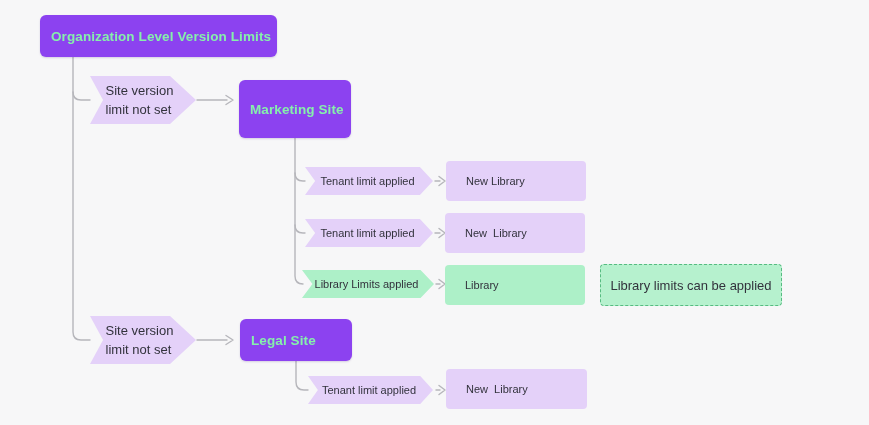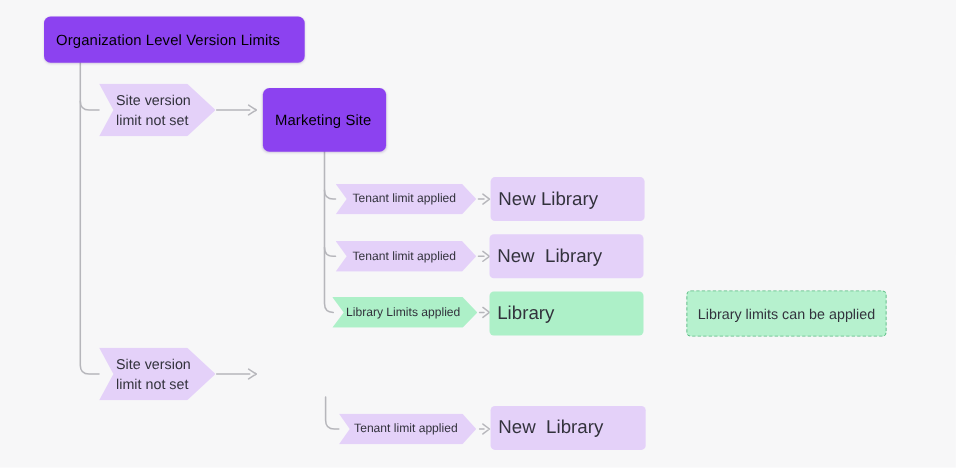--- a/index.html
+++ b/index.html
@@ -14,33 +14,33 @@
   #connectors path{fill:none;stroke:var(--line);stroke-width:1.4;stroke-linecap:round;stroke-linejoin:round;}
 
   .node{
     position:absolute;
     display:flex;align-items:center;
     box-sizing:border-box;
     color:var(--dark-text);
   }
   .box-purple{
     background:var(--purple);
-    color:#000000;
-    font-weight:normal;
+    color:#86efac;
+    font-weight:bold;
     font-size:13.5px;
     letter-spacing:.1px;
     border-radius:6px;
     padding-left:11px;
     box-shadow:0 1px 2px rgba(60,20,120,.18);
   }
   .box-result{
     background:var(--light-purple);
     border-radius:4px;
-    font-size:17px;
-    padding-left:7px;
+    font-size:11px;
+    padding-left:20px;
     white-space:pre;
     align-items:center;
   }
   .box-green{background:var(--green);}
   .chev{
     background:var(--light-purple);
     justify-content:center;
   }
   .chev-lg{
     clip-path:polygon(0% 0%,75.5% 0%,100% 50%,75.5% 100%,0% 100%,12.3% 50%);
@@ -57,21 +57,20 @@
   .chev-green{background:var(--green);}
   .note{
     position:absolute;
     display:flex;align-items:center;justify-content:center;
     box-sizing:border-box;
     background:var(--note-green);
     border:1.5px dashed var(--green-border);
     border-radius:4px;
     font-size:13px;
     color:var(--dark-text);
-    margin-left:24px;
   }
 </style>
 </head>
 <body>
 
 <div id="canvas">
 
   <svg id="connectors" viewBox="0 0 869 425">
 
     <path d="M73 57 V332 Q73 340 81 340 H90"></path>
@@ -134,20 +133,23 @@
     <span>Library limits can be applied</span>
   </div>
 
   <div class="node chev chev-lg" style="left:90px;top:316px;width:106px;height:48px;">
     <span>
       <span>Site version</span><br>
       <span>limit not set</span>
     </span>
   </div>
 
+  <div class="node box-purple" style="left:240px;top:319px;width:112px;height:42px;">
+    <span>Legal Site</span>
+  </div>
 
   <div class="node chev chev-sm" style="left:308px;top:376px;width:125px;height:28px;">
     <span>Tenant limit applied</span>
   </div>
   <div class="node box-result" style="left:446px;top:369px;width:141px;height:40px;">
     <span>New  Library</span>
   </div>
 
 </div>
 

